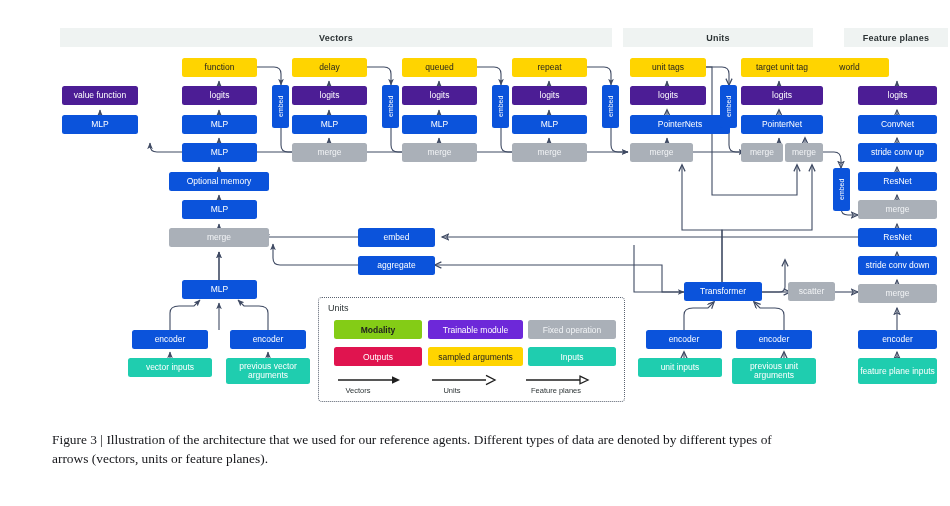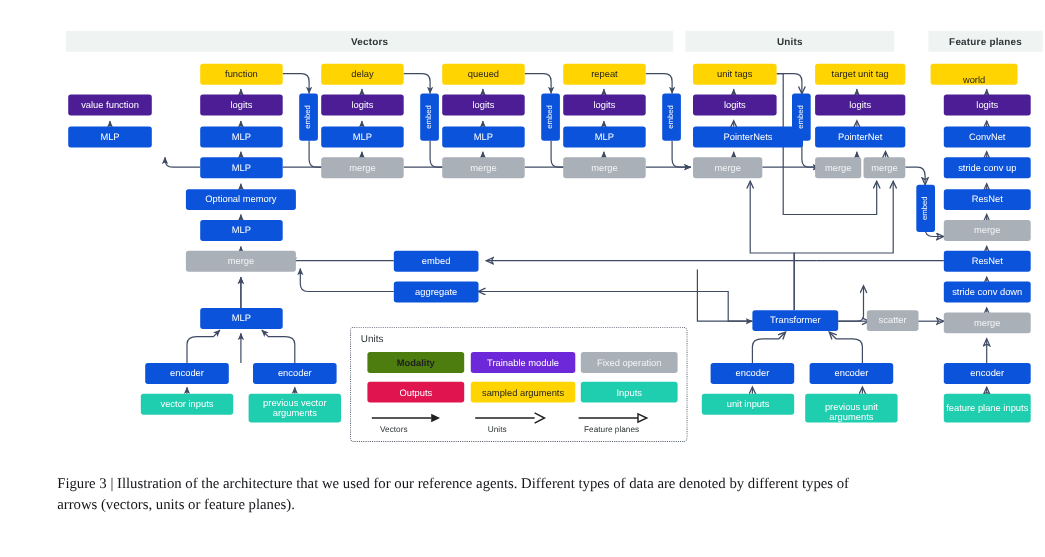--- a/index.html
+++ b/index.html
@@ -18,21 +18,21 @@
   .n-gray{background:#aab0b8;color:#f2f4f6;}
   .n-teal{background:#1fcdaf;color:#ffffff;}
   .vert{writing-mode:vertical-rl;transform:rotate(180deg);font-size:7px;}
 
   #wires{position:absolute;left:0;top:0;width:950px;height:506px;pointer-events:none;}
 
   .legend-box{position:absolute;border:1.4px dotted #5a6270;border-radius:4px;background:#fff;}
   .legend-title{position:absolute;font-size:9px;color:#2d3436;}
   .lg-chip{position:absolute;box-sizing:border-box;display:flex;align-items:center;
            justify-content:center;font-size:8.5px;border-radius:2.5px;}
-  .lg-mod{background:#4d7c0f;color:#1f1f1f;font-weight:700;}
+  .lg-mod{background:#84cc16;color:#1f1f1f;font-weight:700;}
   .lg-lbl{position:absolute;font-size:7.5px;color:#2d3436;text-align:center;}
 
   .caption{position:absolute;left:30px;top:430px;width:745px;
            font-family:"Liberation Serif",serif;font-size:13.4px;line-height:1.42;color:#15161a;}
 </style>
 </head>
 <body>
 
 <div id="page">
 
@@ -270,21 +270,21 @@
   <div class="node n-gray" style="left:719px;top:143px;width:42px;height:19px;">
     <span>merge</span>
     </div>
   <div class="node n-gray" style="left:763px;top:143px;width:38px;height:19px;">
     <span>merge</span>
     </div>
   <div class="node n-blue vert" style="left:811px;top:168px;width:17px;height:43px;">
     <span>embed</span>
     </div>
 
-  <div class="node n-yellow" style="left:824px;top:58px;width:79px;height:19px;align-items:flex-end;">
+  <div class="node n-yellow" style="left:788px;top:58px;width:79px;height:19px;">
     <span>world</span>
     </div>
   <div class="node n-red" style="left:836px;top:86px;width:79px;height:19px;">
     <span>logits</span>
     </div>
   <div class="node n-blue" style="left:836px;top:115px;width:79px;height:19px;">
     <span>ConvNet</span>
     </div>
   <div class="node n-blue" style="left:836px;top:143px;width:79px;height:19px;">
     <span>stride conv up</span>
@@ -326,21 +326,21 @@
 
   <div class="node n-blue" style="left:624px;top:330px;width:76px;height:19px;">
     <span>encoder</span>
     </div>
   <div class="node n-teal" style="left:616px;top:358px;width:84px;height:19px;">
     <span>unit inputs</span>
     </div>
   <div class="node n-blue" style="left:714px;top:330px;width:76px;height:19px;">
     <span>encoder</span>
     </div>
-  <div class="node n-teal" style="left:710px;top:358px;width:84px;height:26px;align-items:flex-end;">
+  <div class="node n-teal" style="left:710px;top:358px;width:84px;height:26px;">
     <span>previous unit arguments</span>
     </div>
 
   <div class="node n-blue" style="left:110px;top:330px;width:76px;height:19px;">
     <span>encoder</span>
     </div>
   <div class="node n-teal" style="left:106px;top:358px;width:84px;height:19px;">
     <span>vector inputs</span>
     </div>
   <div class="node n-blue" style="left:208px;top:330px;width:76px;height:19px;">

